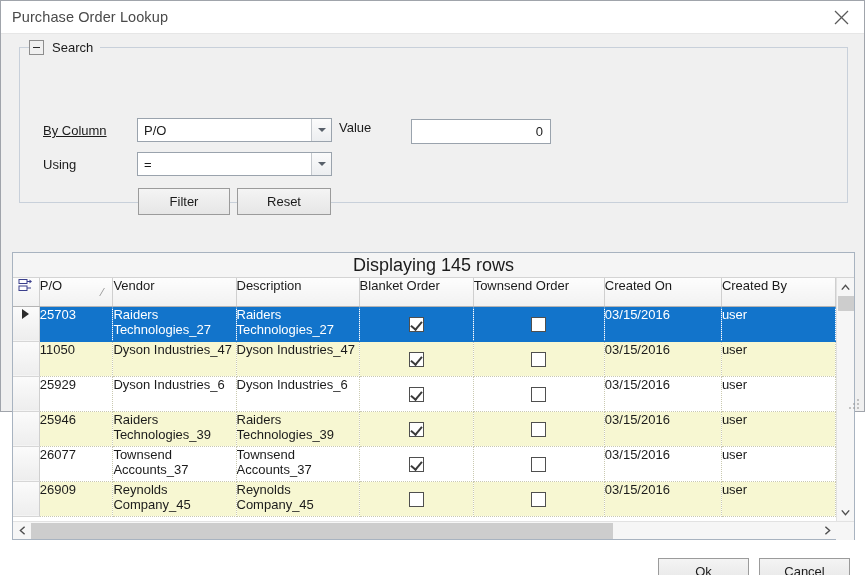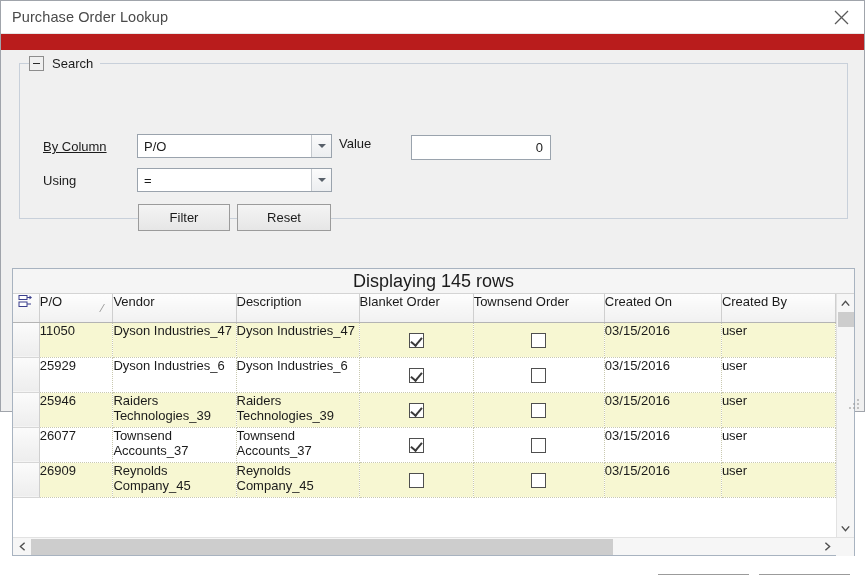--- a/index.html
+++ b/index.html
@@ -8,25 +8,24 @@
     width: 865px; height: 575px;
     overflow: hidden;
     background: #ffffff;
     font-family: "Liberation Sans", sans-serif;
   }
 
   .window {
     position: absolute;
     left: 0; top: 0;
     width: 865px; height: 412px;
-    background: #b91c1c;
+    background: #f0abfc;
     border: 1px solid #a0a4ab;
     display: flex;
     flex-direction: column;
-    gap: 16px;
   }
 
   
   .titlebar {
     height: 33px;
     background: #ffffff;
     border-bottom: 1px solid #e6e6e6;
     display: flex;
     align-items: center;
     flex: 0 0 auto;
@@ -464,20 +463,30 @@
                   </th>
                   <th class="hcell"><span>Vendor</span></th>
                   <th class="hcell"><span>Description</span></th>
                   <th class="hcell"><span>Blanket Order</span></th>
                   <th class="hcell"><span>Townsend Order</span></th>
                   <th class="hcell"><span>Created On</span></th>
                   <th class="hcell"><span>Created By</span></th>
                 </tr>
               </thead>
               <tbody id="grid-rows">
+                  <tr class="selected">
+                    <td class="rowhdr"><span class="row-arrow"></span></td>
+                    <td class="cell">25703</td>
+                    <td class="cell">Raiders Technologies_27</td>
+                    <td class="cell">Raiders Technologies_27</td>
+                    <td class="cell center"><span class="cbx checked"></span></td>
+                    <td class="cell center"><span class="cbx"></span></td>
+                    <td class="cell">03/15/2016</td>
+                    <td class="cell">user</td>
+                  </tr>
                   <tr class="alt">
                     <td class="rowhdr"></td>
                     <td class="cell">11050</td>
                     <td class="cell">Dyson Industries_47</td>
                     <td class="cell">Dyson Industries_47</td>
                     <td class="cell center"><span class="cbx checked"></span></td>
                     <td class="cell center"><span class="cbx"></span></td>
                     <td class="cell">03/15/2016</td>
                     <td class="cell">user</td>
                   </tr>

